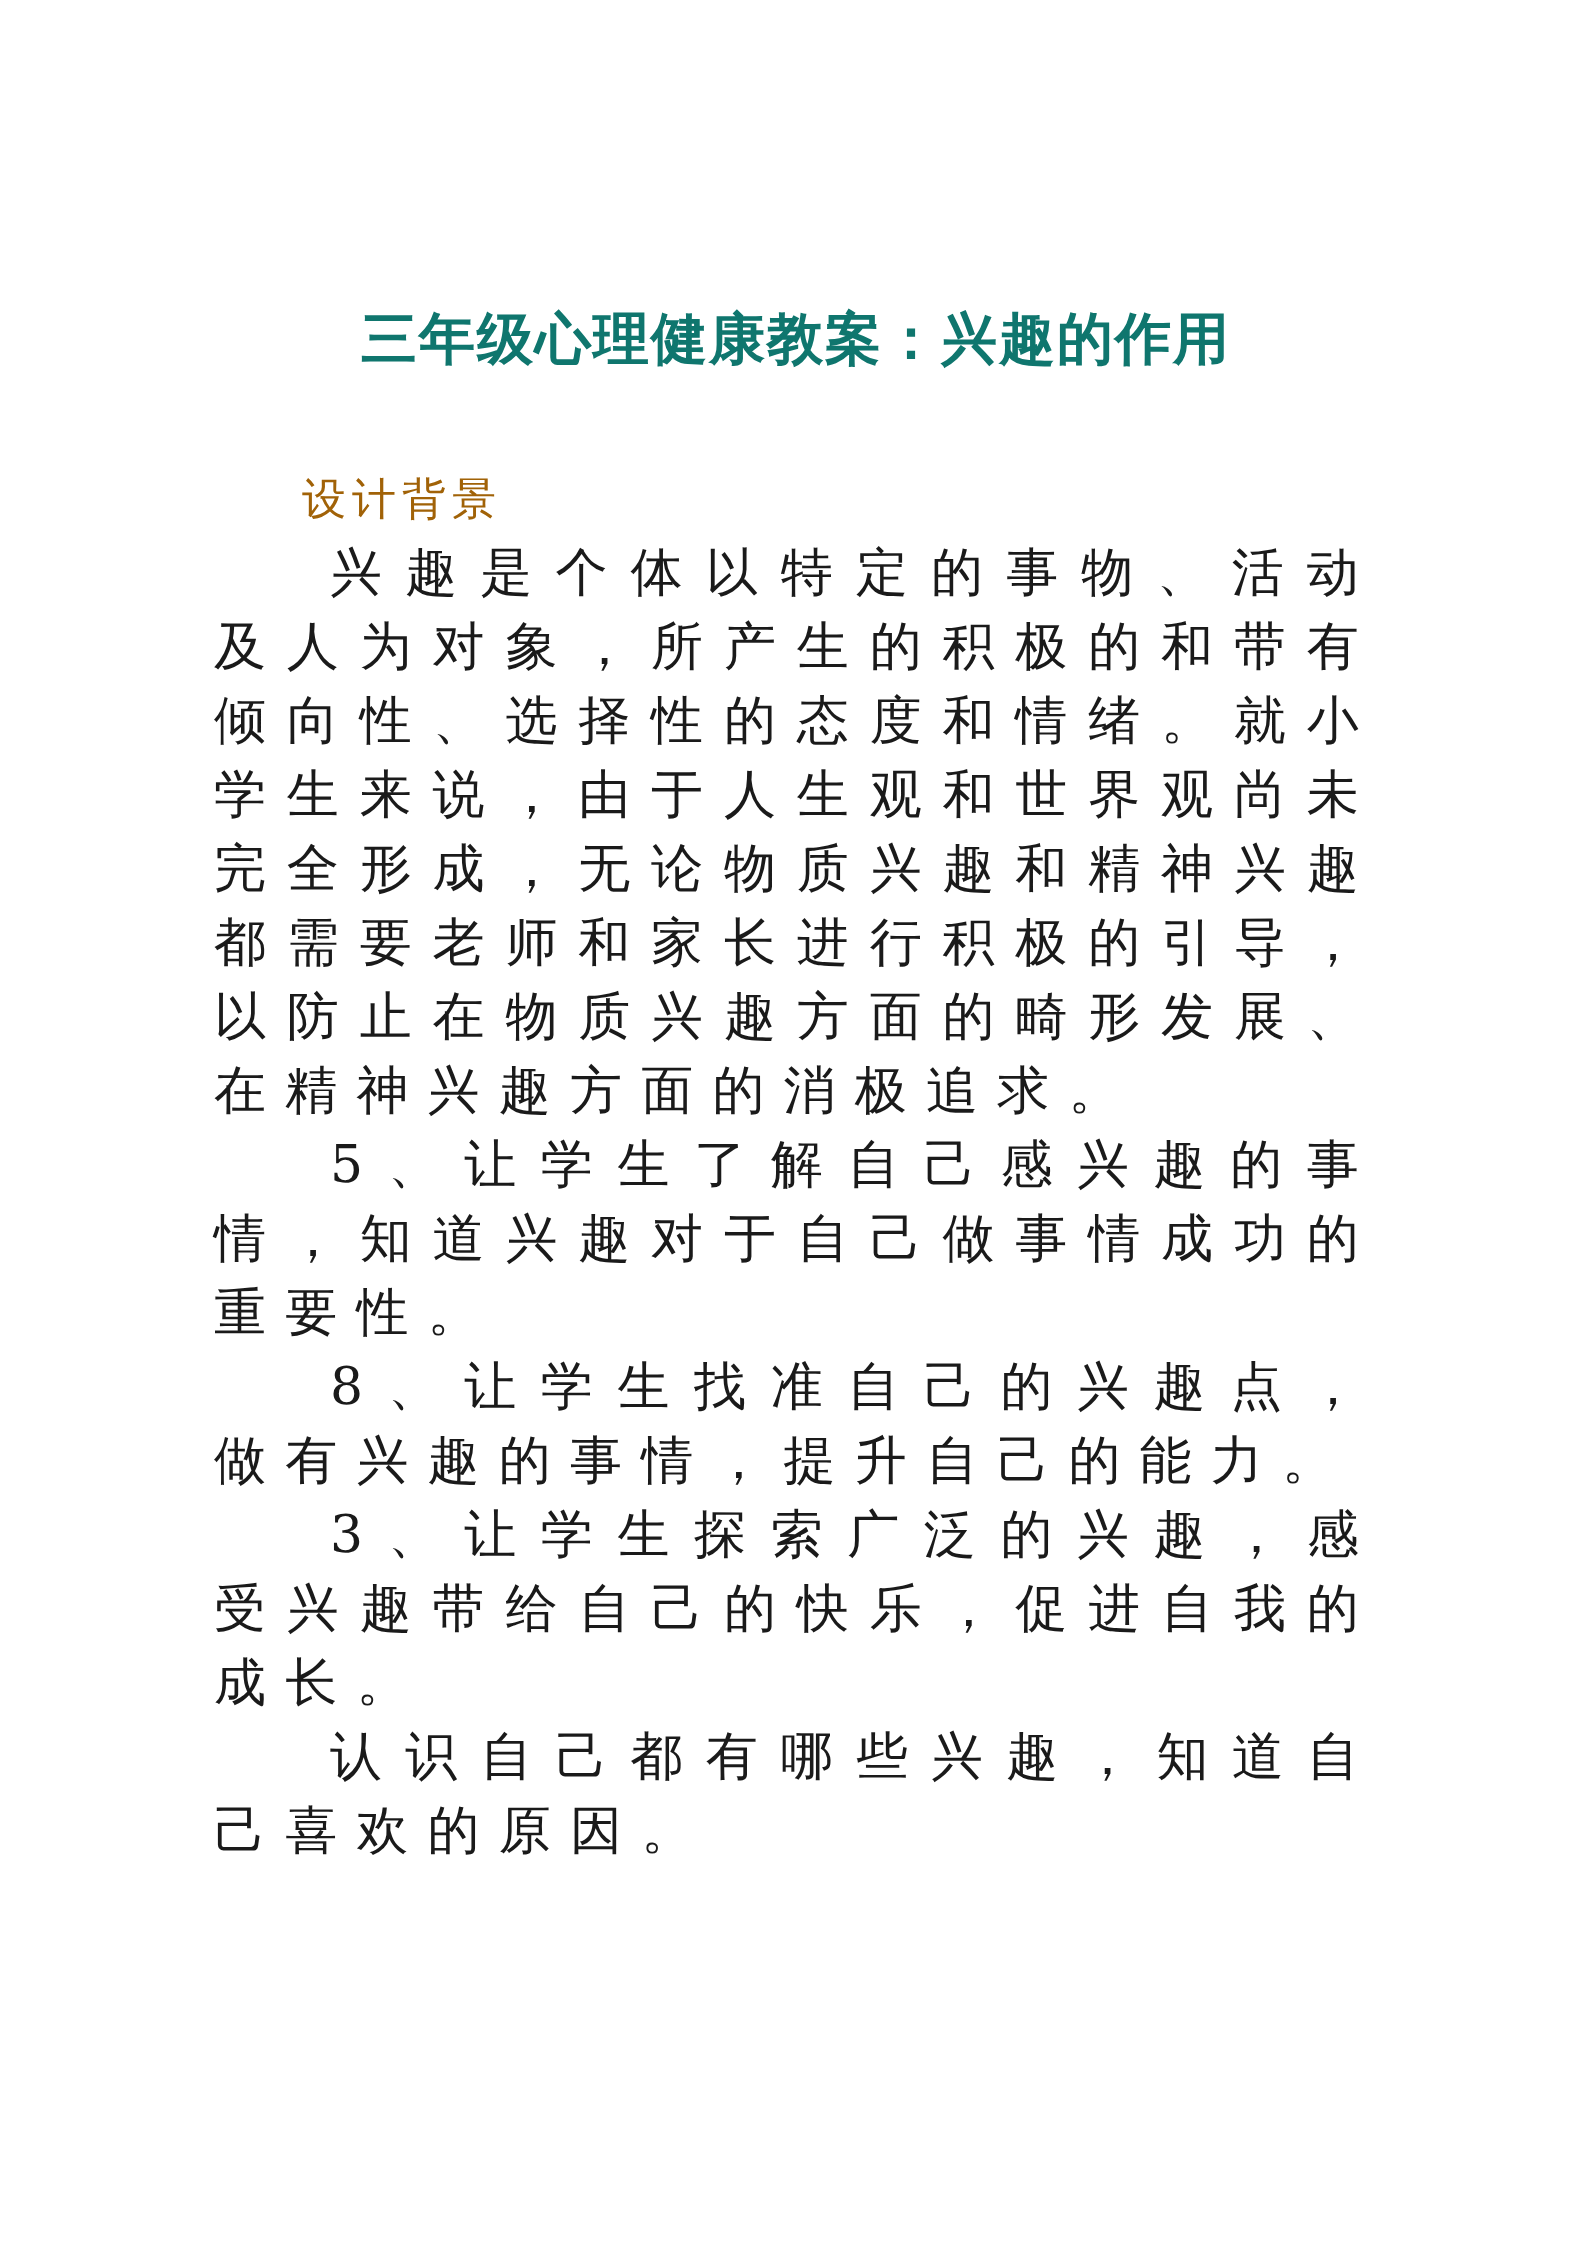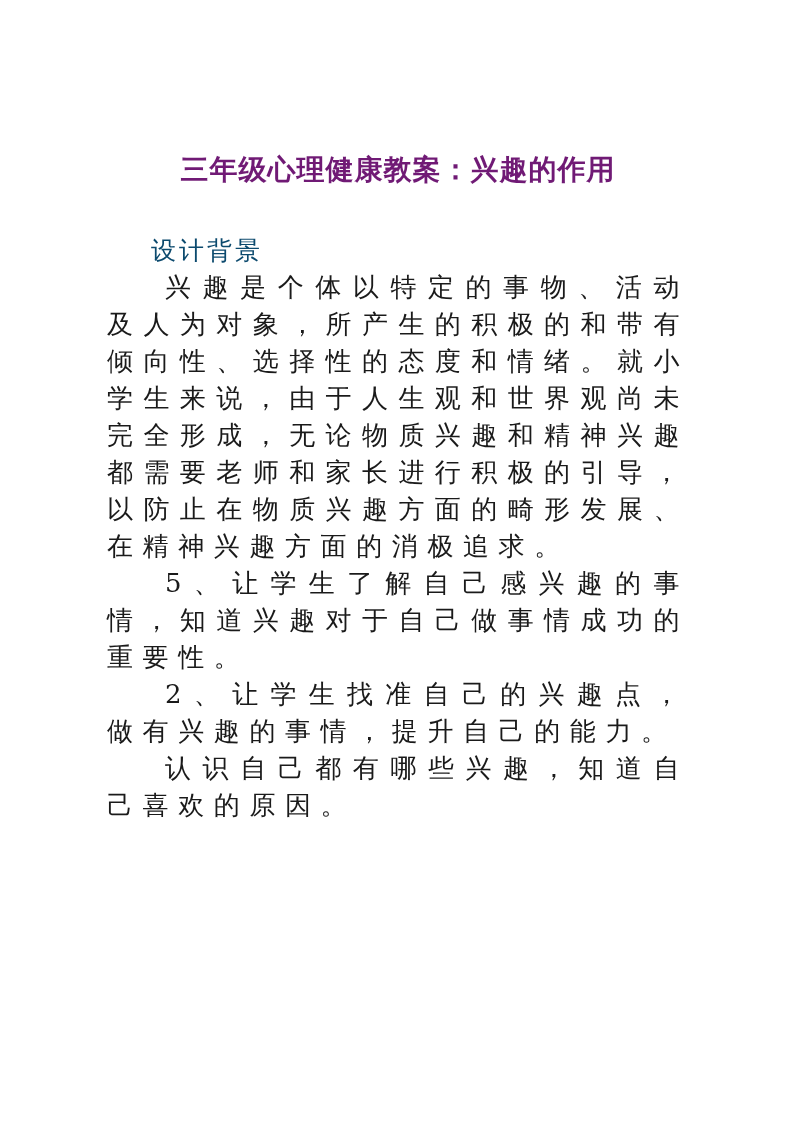--- a/index.html
+++ b/index.html
@@ -25,67 +25,68 @@
       position: absolute;
       top: 150px;
       left: 0;
       width: 582px;
       text-align: center;
       font-family: "DejaVu Sans", "Liberation Sans", sans-serif;
       font-weight: bold;
       font-size: 28px;
       letter-spacing: 1px;
       line-height: 40px;
-      color: #701a75;
+      color: #0f766e;
       margin: 0;
     }
     .body {
       position: absolute;
       top: 232px;
       left: 0;
       width: 582px;
     }
     .p {
       margin: 0;
       font-size: 26px;
       line-height: 37px;
       letter-spacing: 9.6px;
       text-align: justify;
       text-indent: 58px;
       word-break: break-all;
     }
     .h {
       margin: 0;
-      font-size: 25px;
+      font-size: 22px;
       line-height: 37px;
       letter-spacing: 3px;
       text-indent: 44px;
       font-family: "DejaVu Sans", "Liberation Sans", sans-serif;
       font-weight: bold;
-      color: #0c4a6e;
+      color: #a16207;
     }
     .h.light {
       font-weight: normal;
       font-family: "DejaVu Serif", "Liberation Serif", serif;
     }
   </style>
 </head>
 <body>
 
 <div class="page">
   <h1 class="title">三年级心理健康教案：兴趣的作用</h1>
 
   <div class="body">
     <section>
       <p class="h light">设计背景</p>
       <p class="p">兴趣是个体以特定的事物、活动及人为对象，所产生的积极的和带有倾向性、选择性的态度和情绪。就小学生来说，由于人生观和世界观尚未完全形成，无论物质兴趣和精神兴趣都需要老师和家长进行积极的引导，以防止在物质兴趣方面的畸形发展、在精神兴趣方面的消极追求。</p>
     </section>
 
     <section>
       <p class="p">5、让学生了解自己感兴趣的事情，知道兴趣对于自己做事情成功的重要性。</p>
-      <p class="p">2、让学生找准自己的兴趣点，做有兴趣的事情，提升自己的能力。</p>
+      <p class="p">8、让学生找准自己的兴趣点，做有兴趣的事情，提升自己的能力。</p>
+      <p class="p">3、让学生探索广泛的兴趣，感受兴趣带给自己的快乐，促进自我的成长。</p>
     </section>
 
     <section>
       <p class="p">认识自己都有哪些兴趣，知道自己喜欢的原因。</p>
     </section>
   </div>
 </div>
 
 </body></html>

